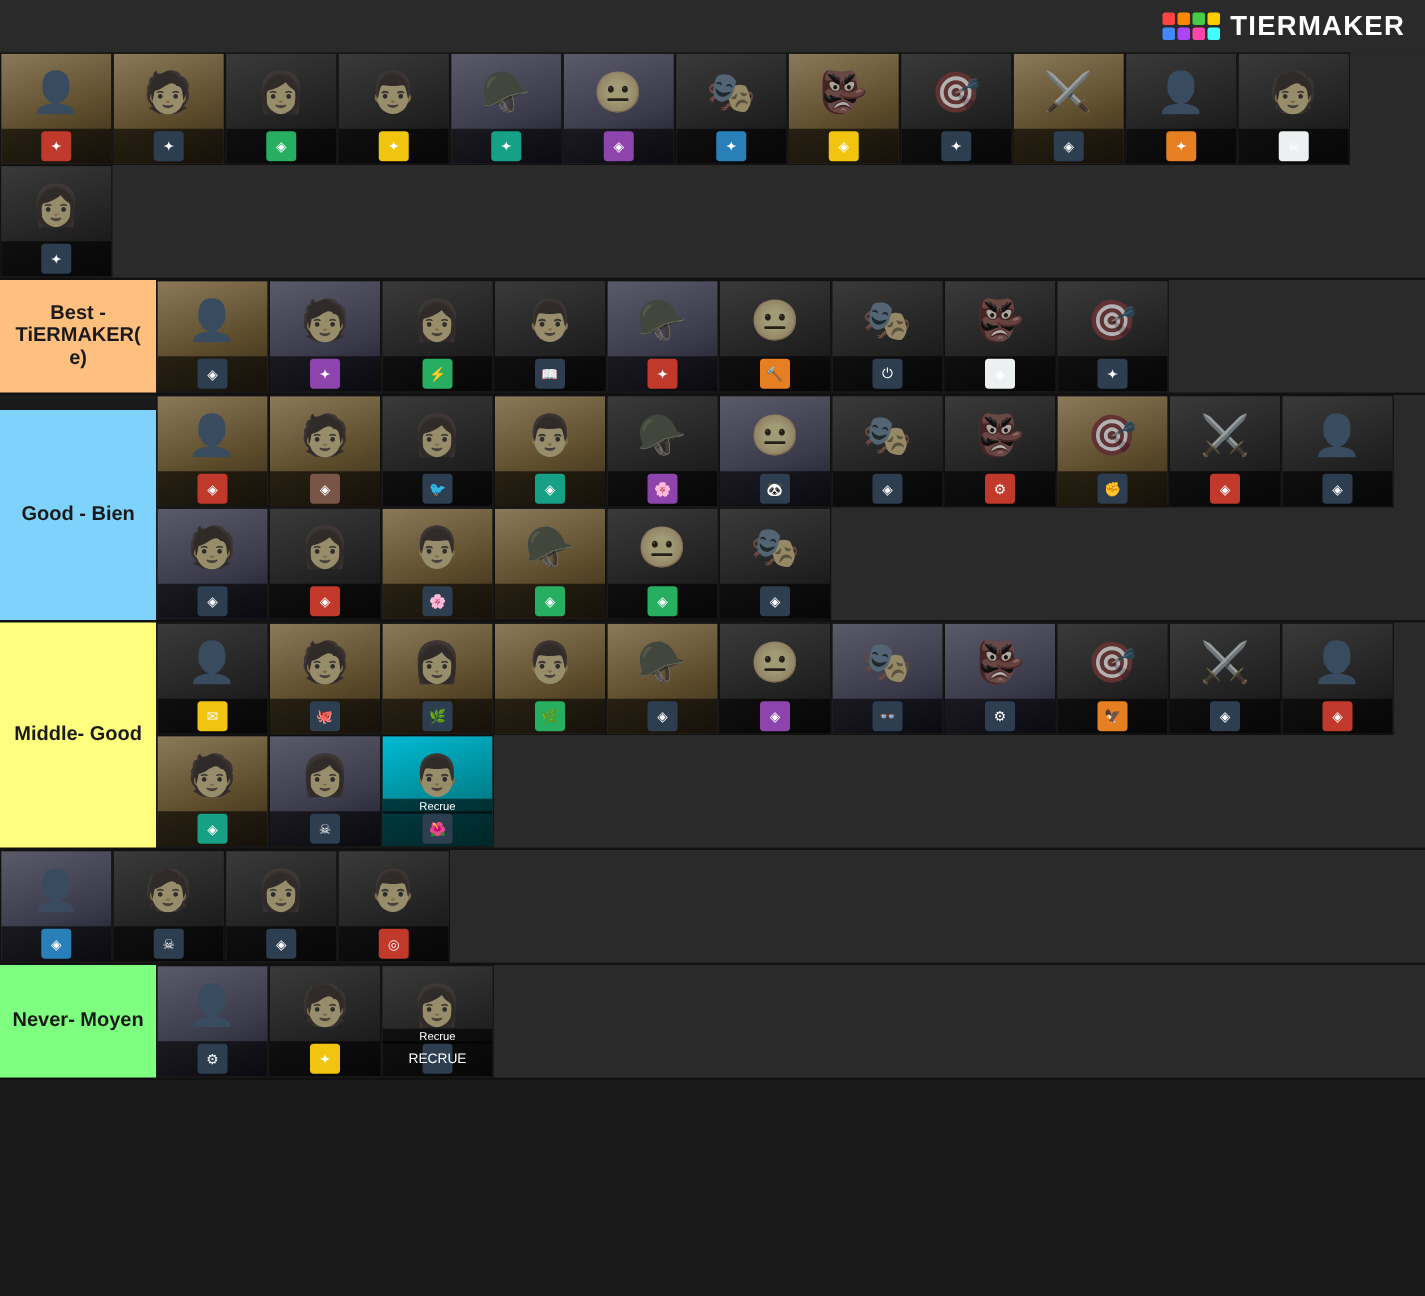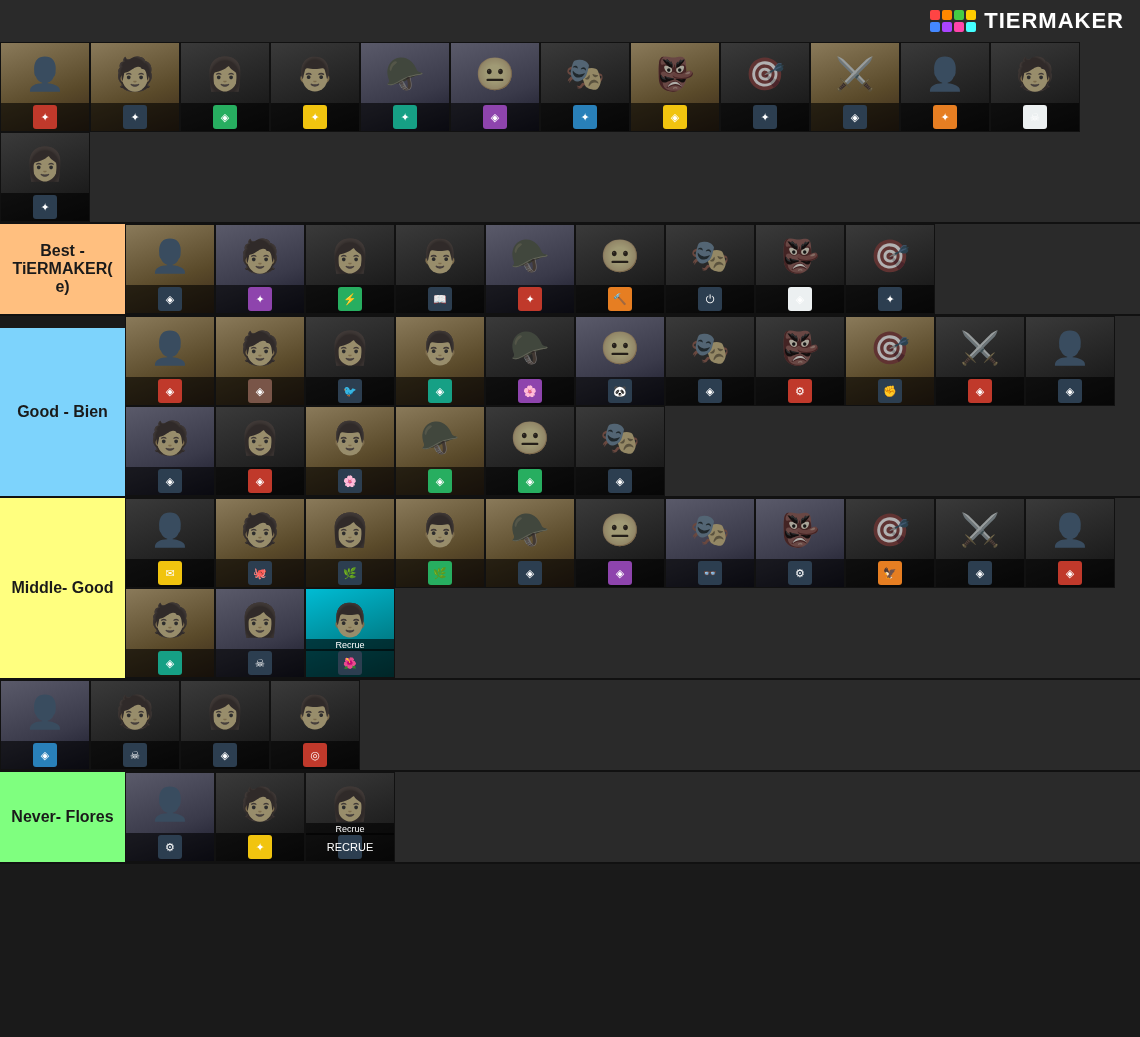--- a/index.html
+++ b/index.html
@@ -765,21 +765,21 @@
         </div>
 
         <div style="position:absolute;bottom:0;left:0;right:0;height:28px;background:rgba(0,0,0,0.6);display:flex;align-items:center;justify-content:center;">
           <div style="width:24px;height:24px;border-radius:3px;display:flex;align-items:center;justify-content:center;font-size:11px;color:white;" class="icon-red">◎</div>
         </div>
       </div>
     </div>
       </div>
     </div>
     <div class="tier-row">
-      <div class="tier-label tier-e">Never- Flores</div>
+      <div class="tier-label tier-e">Never- Moyen</div>
       <div class="tier-content">
         <div class="operator-cell">
       <div style="width:100%;height:100%;position:relative;background: linear-gradient(160deg, #5a5a6a 0%, #3a3a4a 60%, #1a1a2a 100%);">
         <div style="width:100%;height:62px;display:flex;align-items:center;justify-content:center;overflow:hidden;">
           <span style="font-size:32px;filter:saturate(0.3)brightness(0.7);">👤</span>
         </div>
 
         <div style="position:absolute;bottom:0;left:0;right:0;height:28px;background:rgba(0,0,0,0.6);display:flex;align-items:center;justify-content:center;">
           <div style="width:24px;height:24px;border-radius:3px;display:flex;align-items:center;justify-content:center;font-size:11px;color:white;" class="icon-dark">⚙</div>
         </div>

